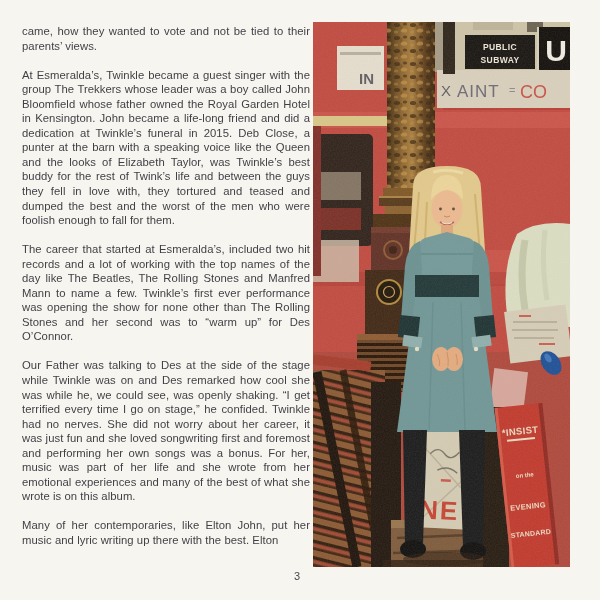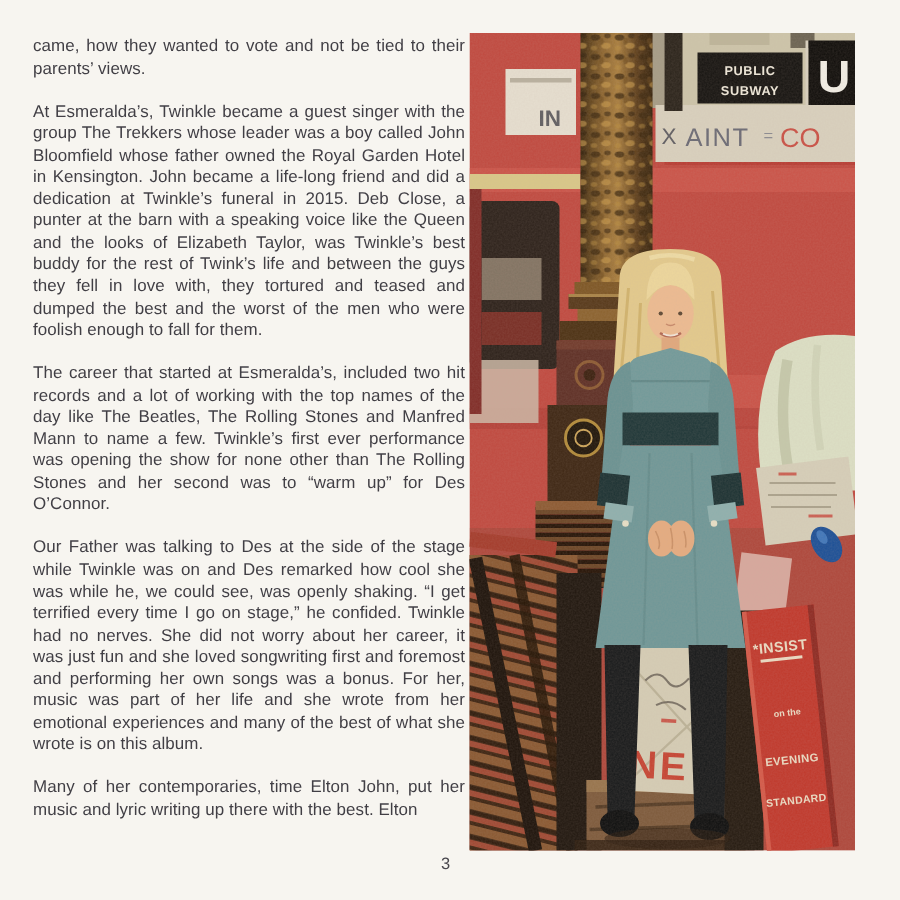--- a/index.html
+++ b/index.html
@@ -33,21 +33,21 @@
 </head>
 <body>
 
 <div class="page">
 
   <div class="text-col">
     <p>came, how they wanted to vote and not be tied to their parents’ views.</p>
     <p>At Esmeralda’s, Twinkle became a guest singer with the group The Trekkers whose leader was a boy called John Bloomfield whose father owned the Royal Garden Hotel in Kensington. John became a life-long friend and did a dedication at Twinkle’s funeral in 2015. Deb Close, a punter at the barn with a speaking voice like the Queen and the looks of Elizabeth Taylor, was Twinkle’s best buddy for the rest of Twink’s life and between the guys they fell in love with, they tortured and teased and dumped the best and the worst of the men who were foolish enough to fall for them.</p>
     <p>The career that started at Esmeralda’s, included two hit records and a lot of working with the top names of the day like The Beatles, The Rolling Stones and Manfred Mann to name a few. Twinkle’s first ever performance was opening the show for none other than The Rolling Stones and her second was to “warm up” for Des O’Connor.</p>
     <p>Our Father was talking to Des at the side of the stage while Twinkle was on and Des remarked how cool she was while he, we could see, was openly shaking. “I get terrified every time I go on stage,” he confided. Twinkle had no nerves. She did not worry about her career, it was just fun and she loved songwriting first and foremost and performing her own songs was a bonus. For her, music was part of her life and she wrote from her emotional experiences and many of the best of what she wrote is on this album.</p>
-    <p>Many of her contemporaries, time Elton John, put her music and lyric writing up there with the best. Elton</p>
+    <p>Many of her contemporaries, like Elton John, put her music and lyric writing up there with the best. Elton</p>
   </div>
 
   <figure class="photo">
     <svg width="257" height="545" viewBox="0 0 257 545">
       <defs>
         <linearGradient id="colGrad" x1="0" y1="0" x2="1" y2="0">
           <stop offset="0" stop-color="#3e2a10"></stop>
           <stop offset="0.3" stop-color="#8a6430"></stop>
           <stop offset="0.52" stop-color="#a87e40"></stop>
           <stop offset="0.78" stop-color="#5c3e1c"></stop>

